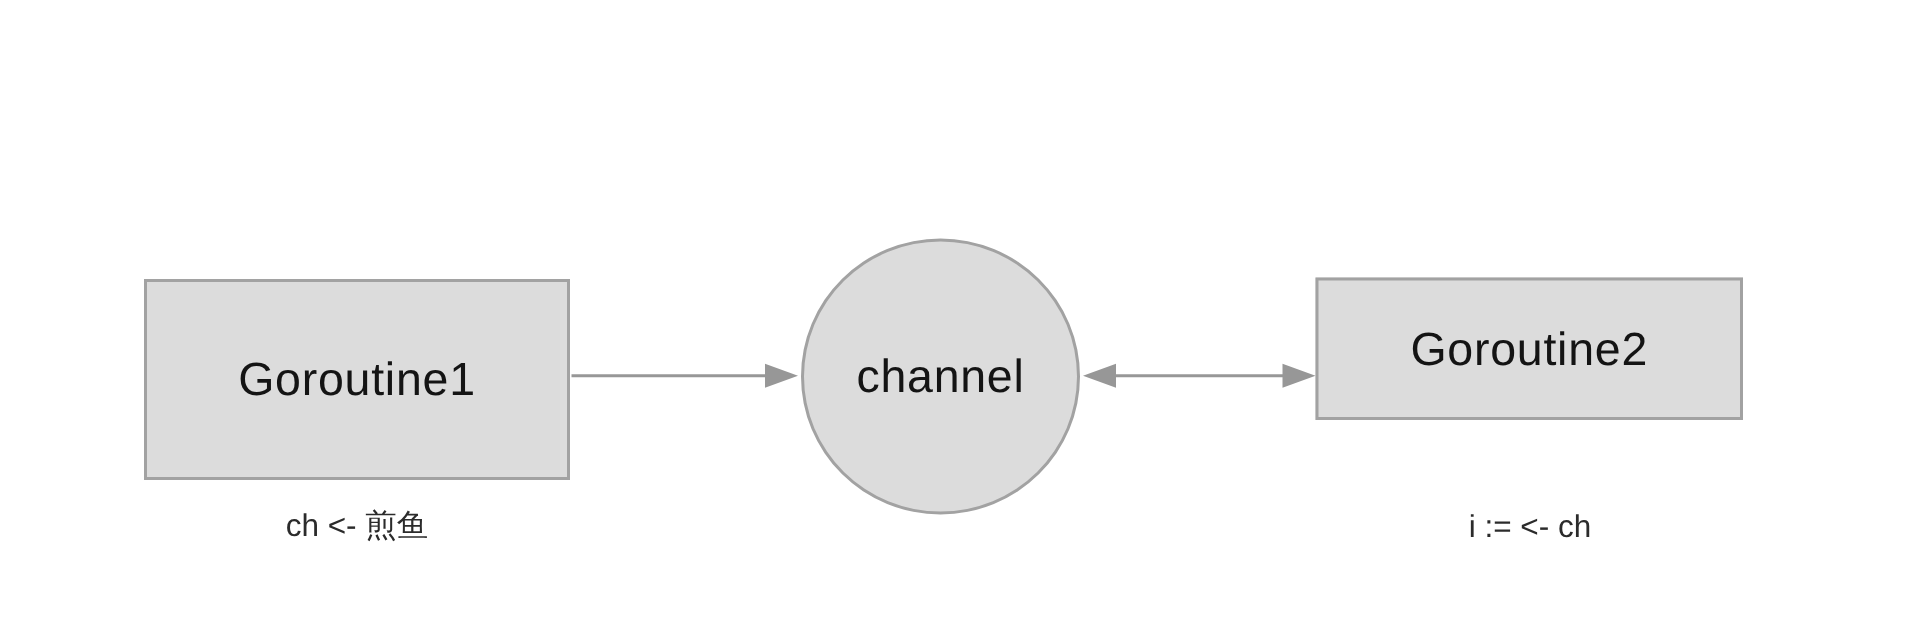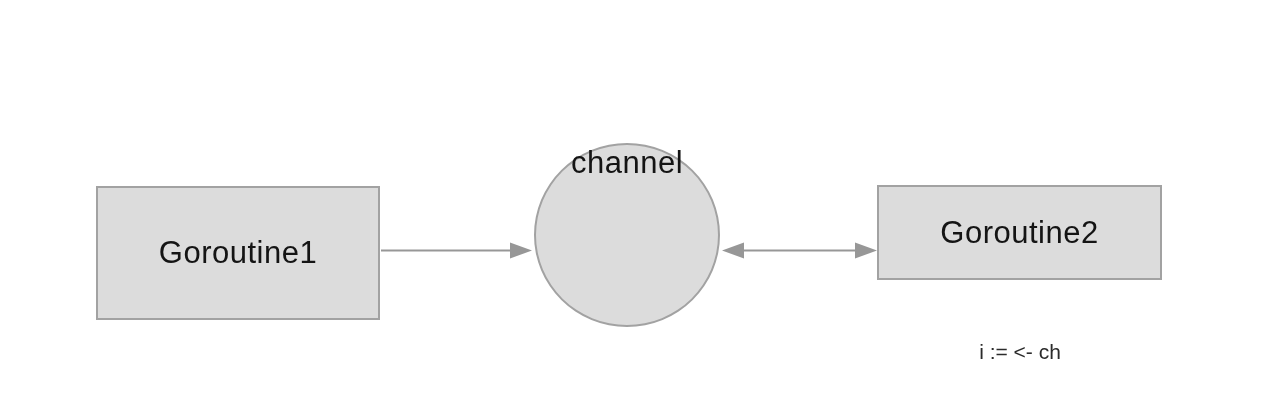--- a/index.html
+++ b/index.html
@@ -31,25 +31,25 @@
   .node-circle .label{
     font-size:31px;
     font-weight:normal;
     color:var(--label_text);
     letter-spacing:0.5px;
   }
   #goroutine1-box{left:96px;top:186px;width:284px;height:134px;}
   #goroutine2-box{left:877px;top:185px;width:285px;height:95px;}
   .node-circle{
     position:absolute;
-    left:534px;top:143px;width:186px;height:184px;
+    left:534px;top:159px;width:186px;height:184px;
     background:var(--node_fill);
     border:2px solid var(--node_border);
     border-radius:50%;
-    display:flex;justify-content:center;
+    display:flex;align-items:center;justify-content:center;
   }
   .code-caption{
     position:absolute;
     font-size:21px;
     color:var(--code_text);
     text-align:center;
     white-space:nowrap;
     transform:translateX(-50%);
   }
   #goroutine1-code{left:238px;top:336px;}
@@ -82,20 +82,21 @@
   </div>
 
   <div class="node-circle" id="channel-circle">
     <span class="label">channel</span>
   </div>
 
   <div class="node-box" id="goroutine2-box">
     <span class="label">Goroutine2</span>
   </div>
 
+  <div class="code-caption" id="goroutine1-code">ch &lt;- 煎鱼</div>
   <div class="code-caption" id="goroutine2-code">i := &lt;- ch</div>
 
   <svg class="arrows-layer" viewBox="0 0 1274 420" aria-hidden="true">
     <g>
       <line x1="381" y1="250.5" x2="511" y2="250.5"></line>
       <polygon points="510,242.5 532,250.5 510,258.5"></polygon>
     </g>
     <g>
       <line x1="743" y1="250.5" x2="856" y2="250.5"></line>
       <polygon points="744,242.5 722,250.5 744,258.5"></polygon>

